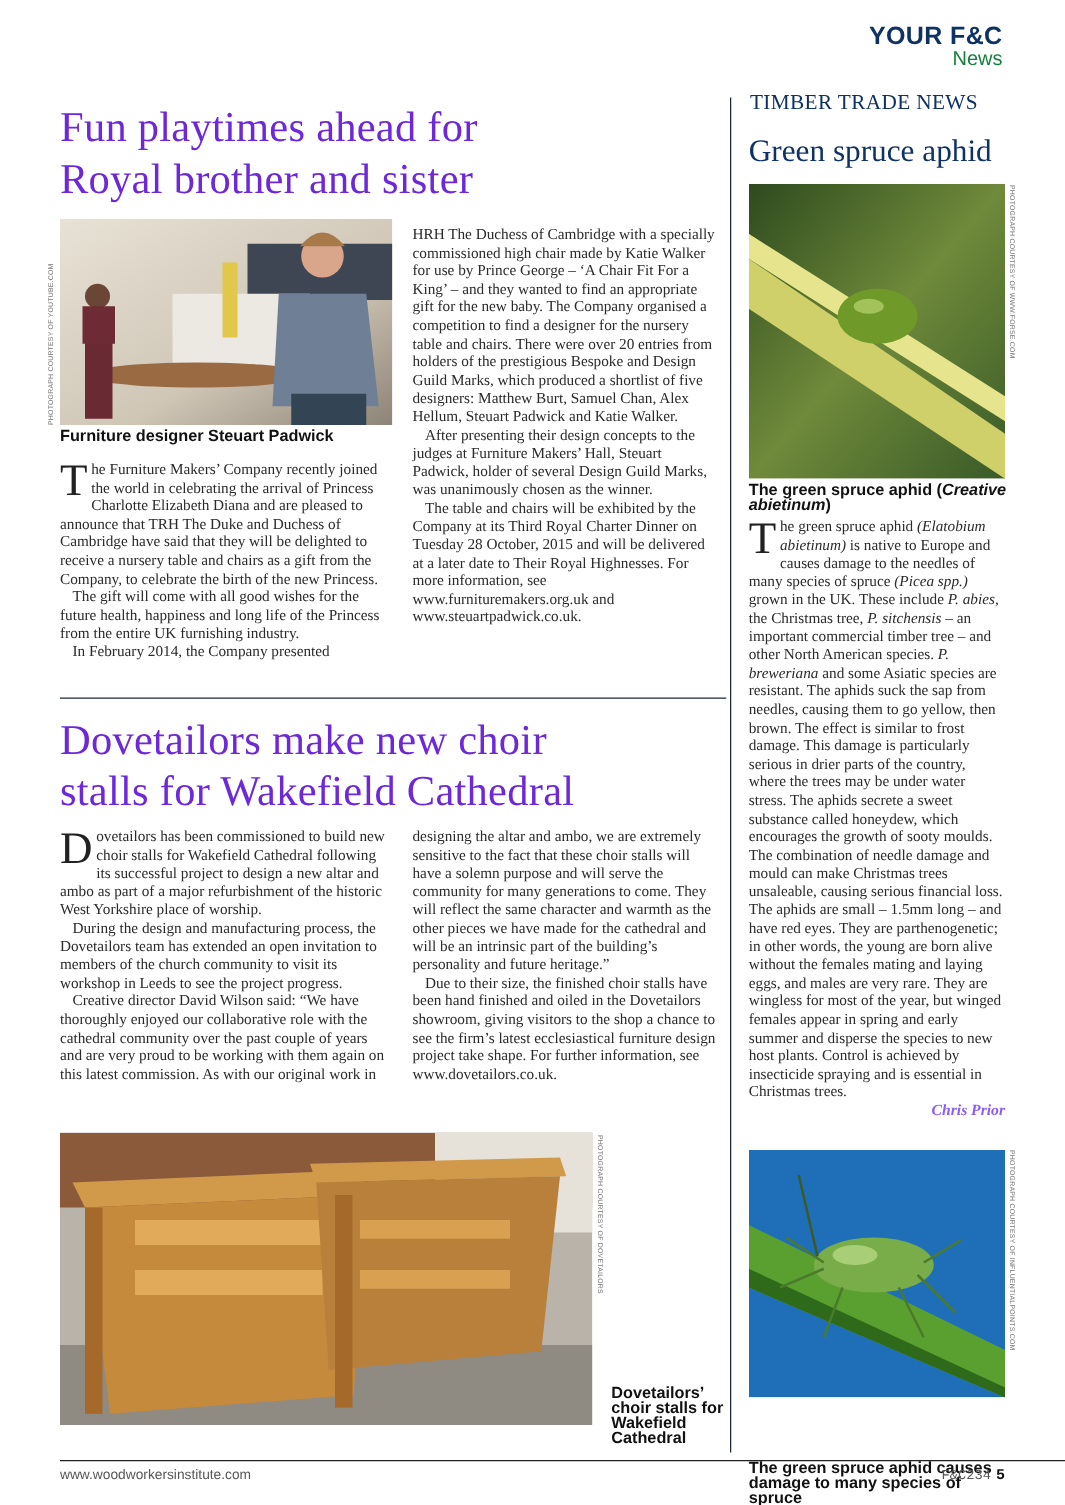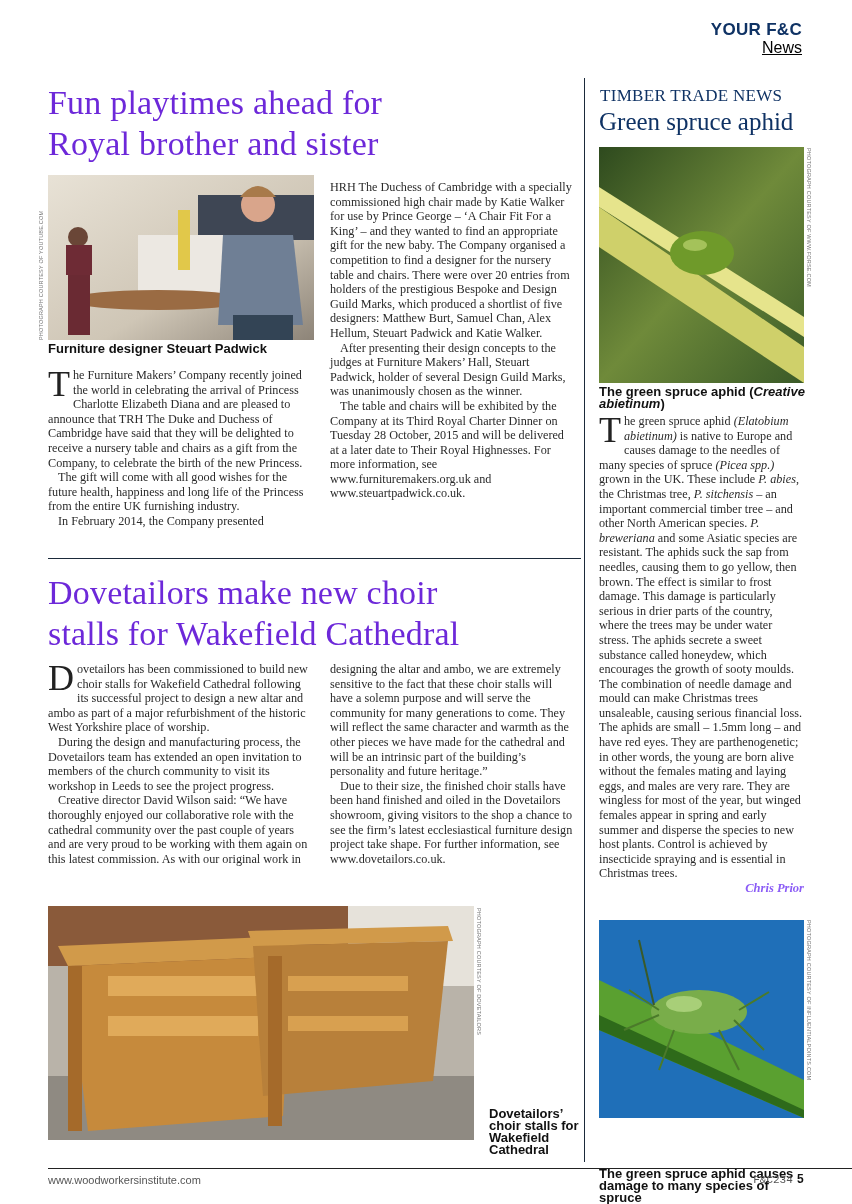--- a/index.html
+++ b/index.html
@@ -1,20 +1,20 @@
 <!DOCTYPE html>
 <html><head>
 <meta charset="utf-8">
 <style>
   * { box-sizing: border-box; margin: 0; padding: 0; }
   body { width: 852px; height: 1204px; background: #ffffff; position: relative; overflow: hidden; font-family: "Liberation Serif", serif; color: #222; }
   .abs { position: absolute; }
   .section-tag { right: 50px; top: 20px; text-align: right; }
-  .section-tag .t1 { font-family: "Liberation Sans", sans-serif; font-weight: bold; font-size: 17px; color: #0f3264; letter-spacing: 0.3px; line-height: 19px; }
-  .section-tag .t2 { font-family: "Liberation Sans", sans-serif; font-size: 16px; color: #000000; line-height: 18px; text-decoration: underline; }
+  .section-tag .t1 { font-family: "Liberation Sans", sans-serif; font-weight: bold; font-size: 20px; color: #0f3264; letter-spacing: 0.3px; line-height: 19px; }
+  .section-tag .t2 { font-family: "Liberation Sans", sans-serif; font-size: 16px; color: #15803d; line-height: 18px; }
   .headline { font-family: "Liberation Serif", serif; color: #6d28d9; font-size: 34px; line-height: 41px; letter-spacing: 0.2px; }
   .body-text { font-family: "Liberation Serif", serif; font-size: 12.2px; line-height: 14.6px; color: #2a2a2a; }
   .body-text p { text-indent: 10px; }
   .body-text p.noindent { text-indent: 0; }
   .dropcap { float: left; font-size: 36px; line-height: 28px; margin: 2px 3px 0 0; color: #222; }
   .caption { font-family: "Liberation Sans", sans-serif; font-weight: bold; font-size: 13px; line-height: 12px; color: #111; }
   .credit { font-family: "Liberation Sans", sans-serif; font-size: 5.5px; color: #777; writing-mode: vertical-rl; transform: rotate(180deg); letter-spacing: 0.2px; white-space: nowrap; }
   .credit.right { transform: none; }
   .vrule { background: #1b2a3a; width: 1px; }
   .hrule { background: #1b2a3a; height: 1px; }
@@ -111,21 +111,21 @@
     <path d="M205 40 L400 35 L385 175 L215 190 Z" fill="#b8803a"></path>
     <rect x="240" y="70" width="120" height="15" fill="#d8a050"></rect>
     <rect x="240" y="110" width="120" height="15" fill="#d8a050"></rect>
     <rect x="20" y="60" width="14" height="165" fill="#a56a2a"></rect>
     <rect x="220" y="50" width="14" height="170" fill="#a56a2a"></rect>
   </svg>
 </div>
 <div class="abs credit right" style="left:476px; top:908px; height:110px;">PHOTOGRAPH COURTESY OF DOVETAILORS</div>
 <div class="abs caption" style="left:489px; top:1108px; width:90px;">Dovetailors’ choir stalls for Wakefield Cathedral</div>
 
-<div class="abs timber-tag" style="left:600px; top:86px;">TIMBER TRADE NEWS</div>
+<div class="abs timber-tag" style="left:600px; top:72px;">TIMBER TRADE NEWS</div>
 <div class="abs timber-head" style="left:599px; top:108px;">Green spruce aphid</div>
 
 <div class="abs photo" style="left:599px; top:147px; width:205px; height:236px;">
   <svg width="205" height="236" viewBox="0 0 205 236">
     <defs>
       <linearGradient id="g2" x1="0" y1="0" x2="1" y2="1">
         <stop offset="0" stop-color="#2e4a1e"></stop>
           <stop offset="0.5" stop-color="#6f8a3a"></stop>
           <stop offset="1" stop-color="#3a5a28"></stop>
       </linearGradient>

